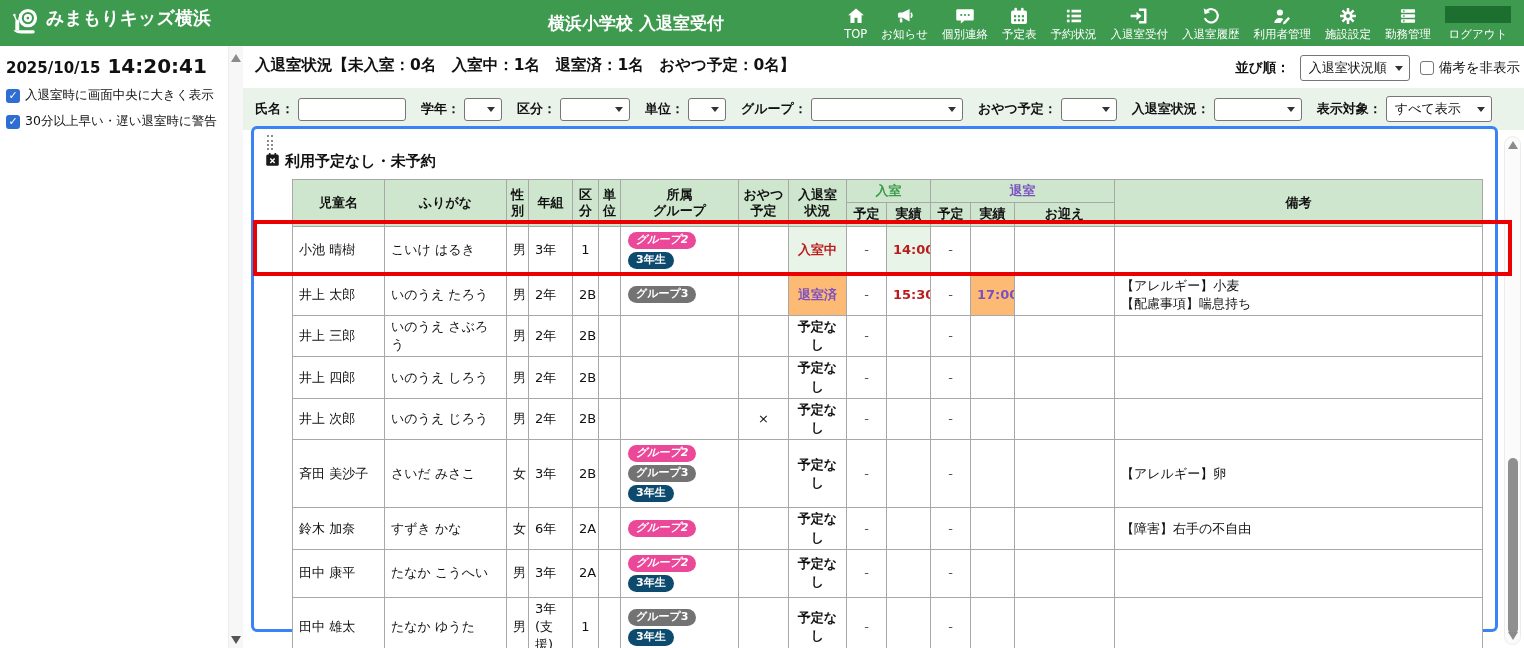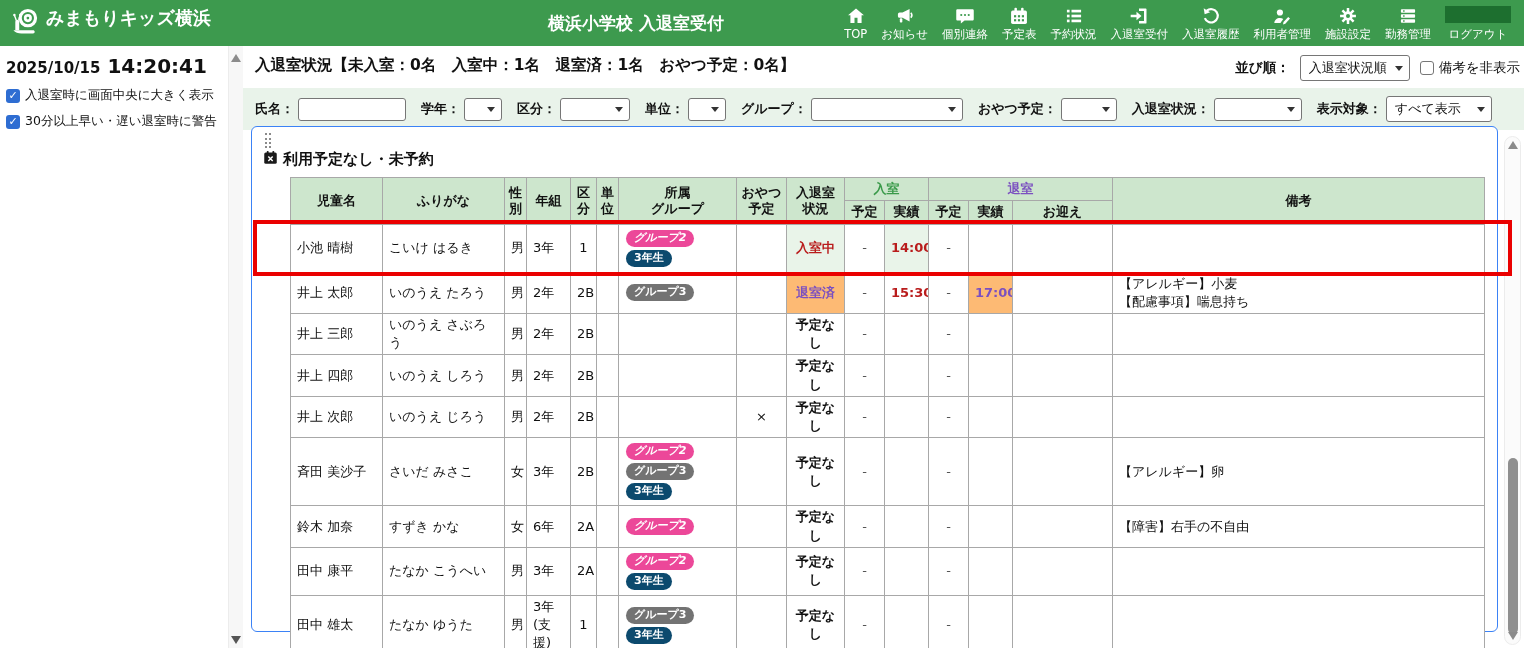--- a/index.html
+++ b/index.html
@@ -53,21 +53,21 @@
   .filter .select { font-weight:normal; min-height:23px; }
   .f-grade .select, .f-unit .select { min-width:38px; }
   .f-kubun .select { min-width:70px; }
   .f-group .select { min-width:152px; }
   .f-snack .select { min-width:56px; }
   .f-status .select { min-width:88px; }
   .f-target .select { min-width:106px; }
 
   
   .panel { position:absolute; left:8px; right:26px; top:80px; height:506px; background:#fff;
-           border:1px solid #3b82f6; border-radius:6px; padding:5px 12px 12px 10px; }
+           border:3px solid #3b82f6; border-radius:6px; padding:5px 12px 12px 10px; }
   .drag-handle { width:6px; height:15px; margin:1px 0 2px 3px;
                  border-left:2px dotted #8a8a8a; border-right:2px dotted #8a8a8a; cursor:grab; }
   .section-title { font-size:15px; font-weight:bold; display:flex; align-items:center; gap:5px; margin:0 0 8px 1px; }
   .section-title svg { width:15px; height:15px; }
 
   table { border-collapse:collapse; table-layout:fixed; width:calc(100% - 28px); margin-left:28px; font-size:13px; }
   th, td { border:1px solid #a8a8a8; padding:2px 6px; overflow:hidden; }
   thead th { background:#cde6cd; font-weight:bold; text-align:center; padding:3px 3px; line-height:1.25; }
   .pre { white-space:pre-line; }
   .h-enter { color:#3a9a4a; } .h-exit { color:#7b50c0; }

